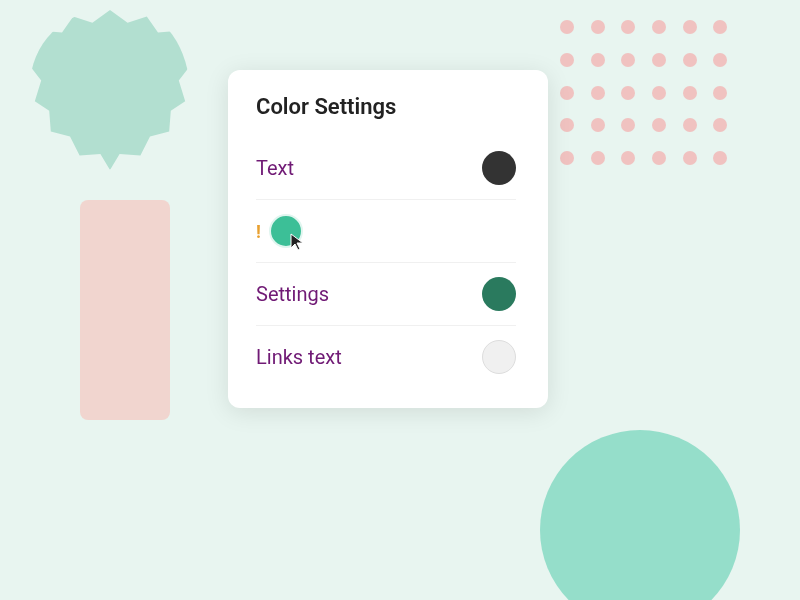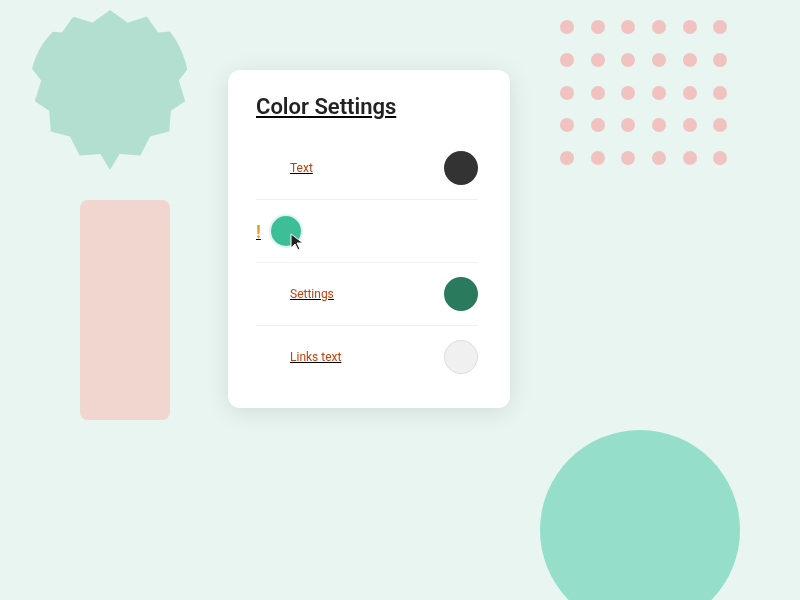--- a/index.html
+++ b/index.html
@@ -65,26 +65,25 @@
       background-color: #5ecfb0;
       border-radius: 50%;
       opacity: 0.6;
     }
 
     
     .card {
       position: absolute;
       top: 70px;
       left: 228px;
-      width: 282px;
+      width: 320px;
       background: #ffffff;
       border-radius: 12px;
       box-shadow: 0 4px 24px rgba(0,0,0,0.10);
       padding: 24px 32px 20px 28px;
-      text-decoration: underline;
     }
 
     .card-title {
       font-size: 22px;
       font-weight: 600;
       color: #222;
       margin-bottom: 18px;
     }
 
     .setting-row {
@@ -93,24 +92,23 @@
       justify-content: space-between;
       padding: 14px 0;
       border-bottom: 1px solid #f0f0f0;
     }
 
     .setting-row:last-child {
       border-bottom: none;
     }
 
     .setting-label {
-      font-size: 12px;
-      color: #c2410c;
+      font-size: 20px;
+      color: #701a75;
       font-weight: 400;
-      margin-left: 34px;
     }
 
     .color-swatch {
       width: 34px;
       height: 34px;
       border-radius: 50%;
       display: flex;
       align-items: center;
       justify-content: center;
       cursor: pointer;

